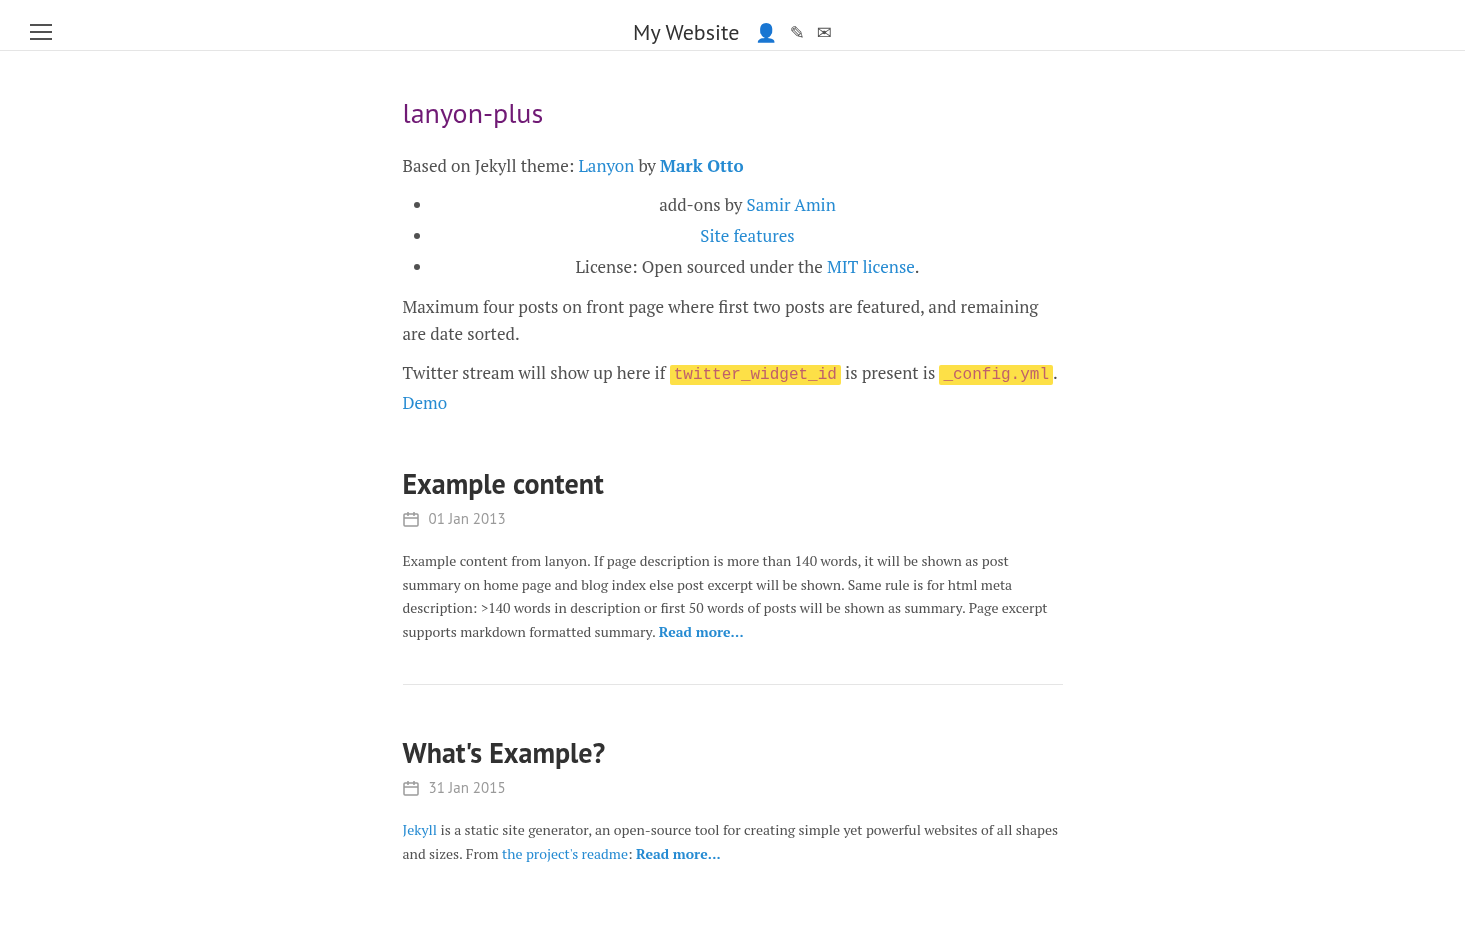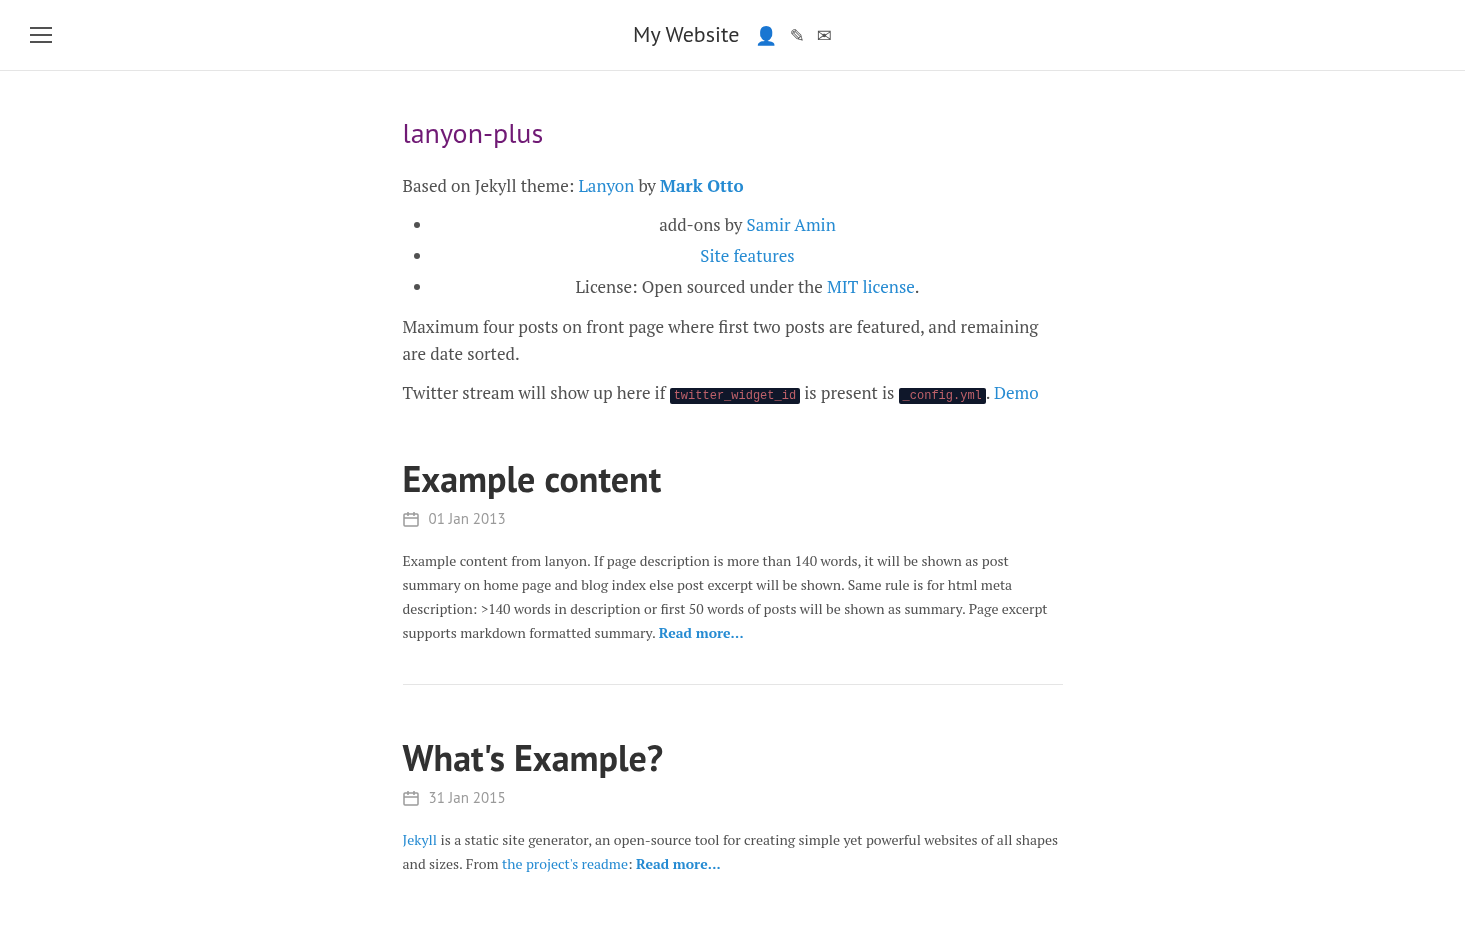--- a/index.html
+++ b/index.html
@@ -12,23 +12,23 @@
       font-family: "PT Serif", Georgia, "Times New Roman", serif;
       font-size: 18px;
       color: #515151;
       background: #fff;
       line-height: 1.6;
     }
 
     
     .masthead {
       display: flex;
-      align-items: center;
+      align-items: flex-end;
       padding: 0 20px;
-      height: 71px;
+      height: 51px;
       border-bottom: 1px solid #e5e5e5;
       background: #fff;
     }
 
     .masthead-hamburger {
       display: flex;
       flex-direction: column;
       gap: 5px;
       cursor: pointer;
       margin-right: auto;
@@ -113,23 +113,23 @@
       text-decoration: none;
     }
 
     a.bold-link {
       font-weight: bold;
       color: #268bd2;
     }
 
     code {
       font-family: "Courier New", Courier, monospace;
-      font-size: 12px;
+      font-size: 16px;
       color: #bf616a;
-      background: #0f172a;
+      background: #fde047;
       padding: 1px 4px;
       border-radius: 2px;
     }
 
     .demo-link {
       color: #268bd2;
       font-weight: normal;
     }
 
     
@@ -138,21 +138,21 @@
       border-bottom: 1px solid #e5e5e5;
       padding-bottom: 40px;
     }
 
     .post:last-child {
       border-bottom: none;
     }
 
     .post-title {
       font-family: "PT Sans", Helvetica, Arial, sans-serif;
-      font-size: 36px;
+      font-size: 28px;
       font-weight: 700;
       color: #313131;
       margin-bottom: 6px;
       line-height: 1.25;
     }
 
     .post-title a {
       color: #313131;
       text-decoration: none;
     }

